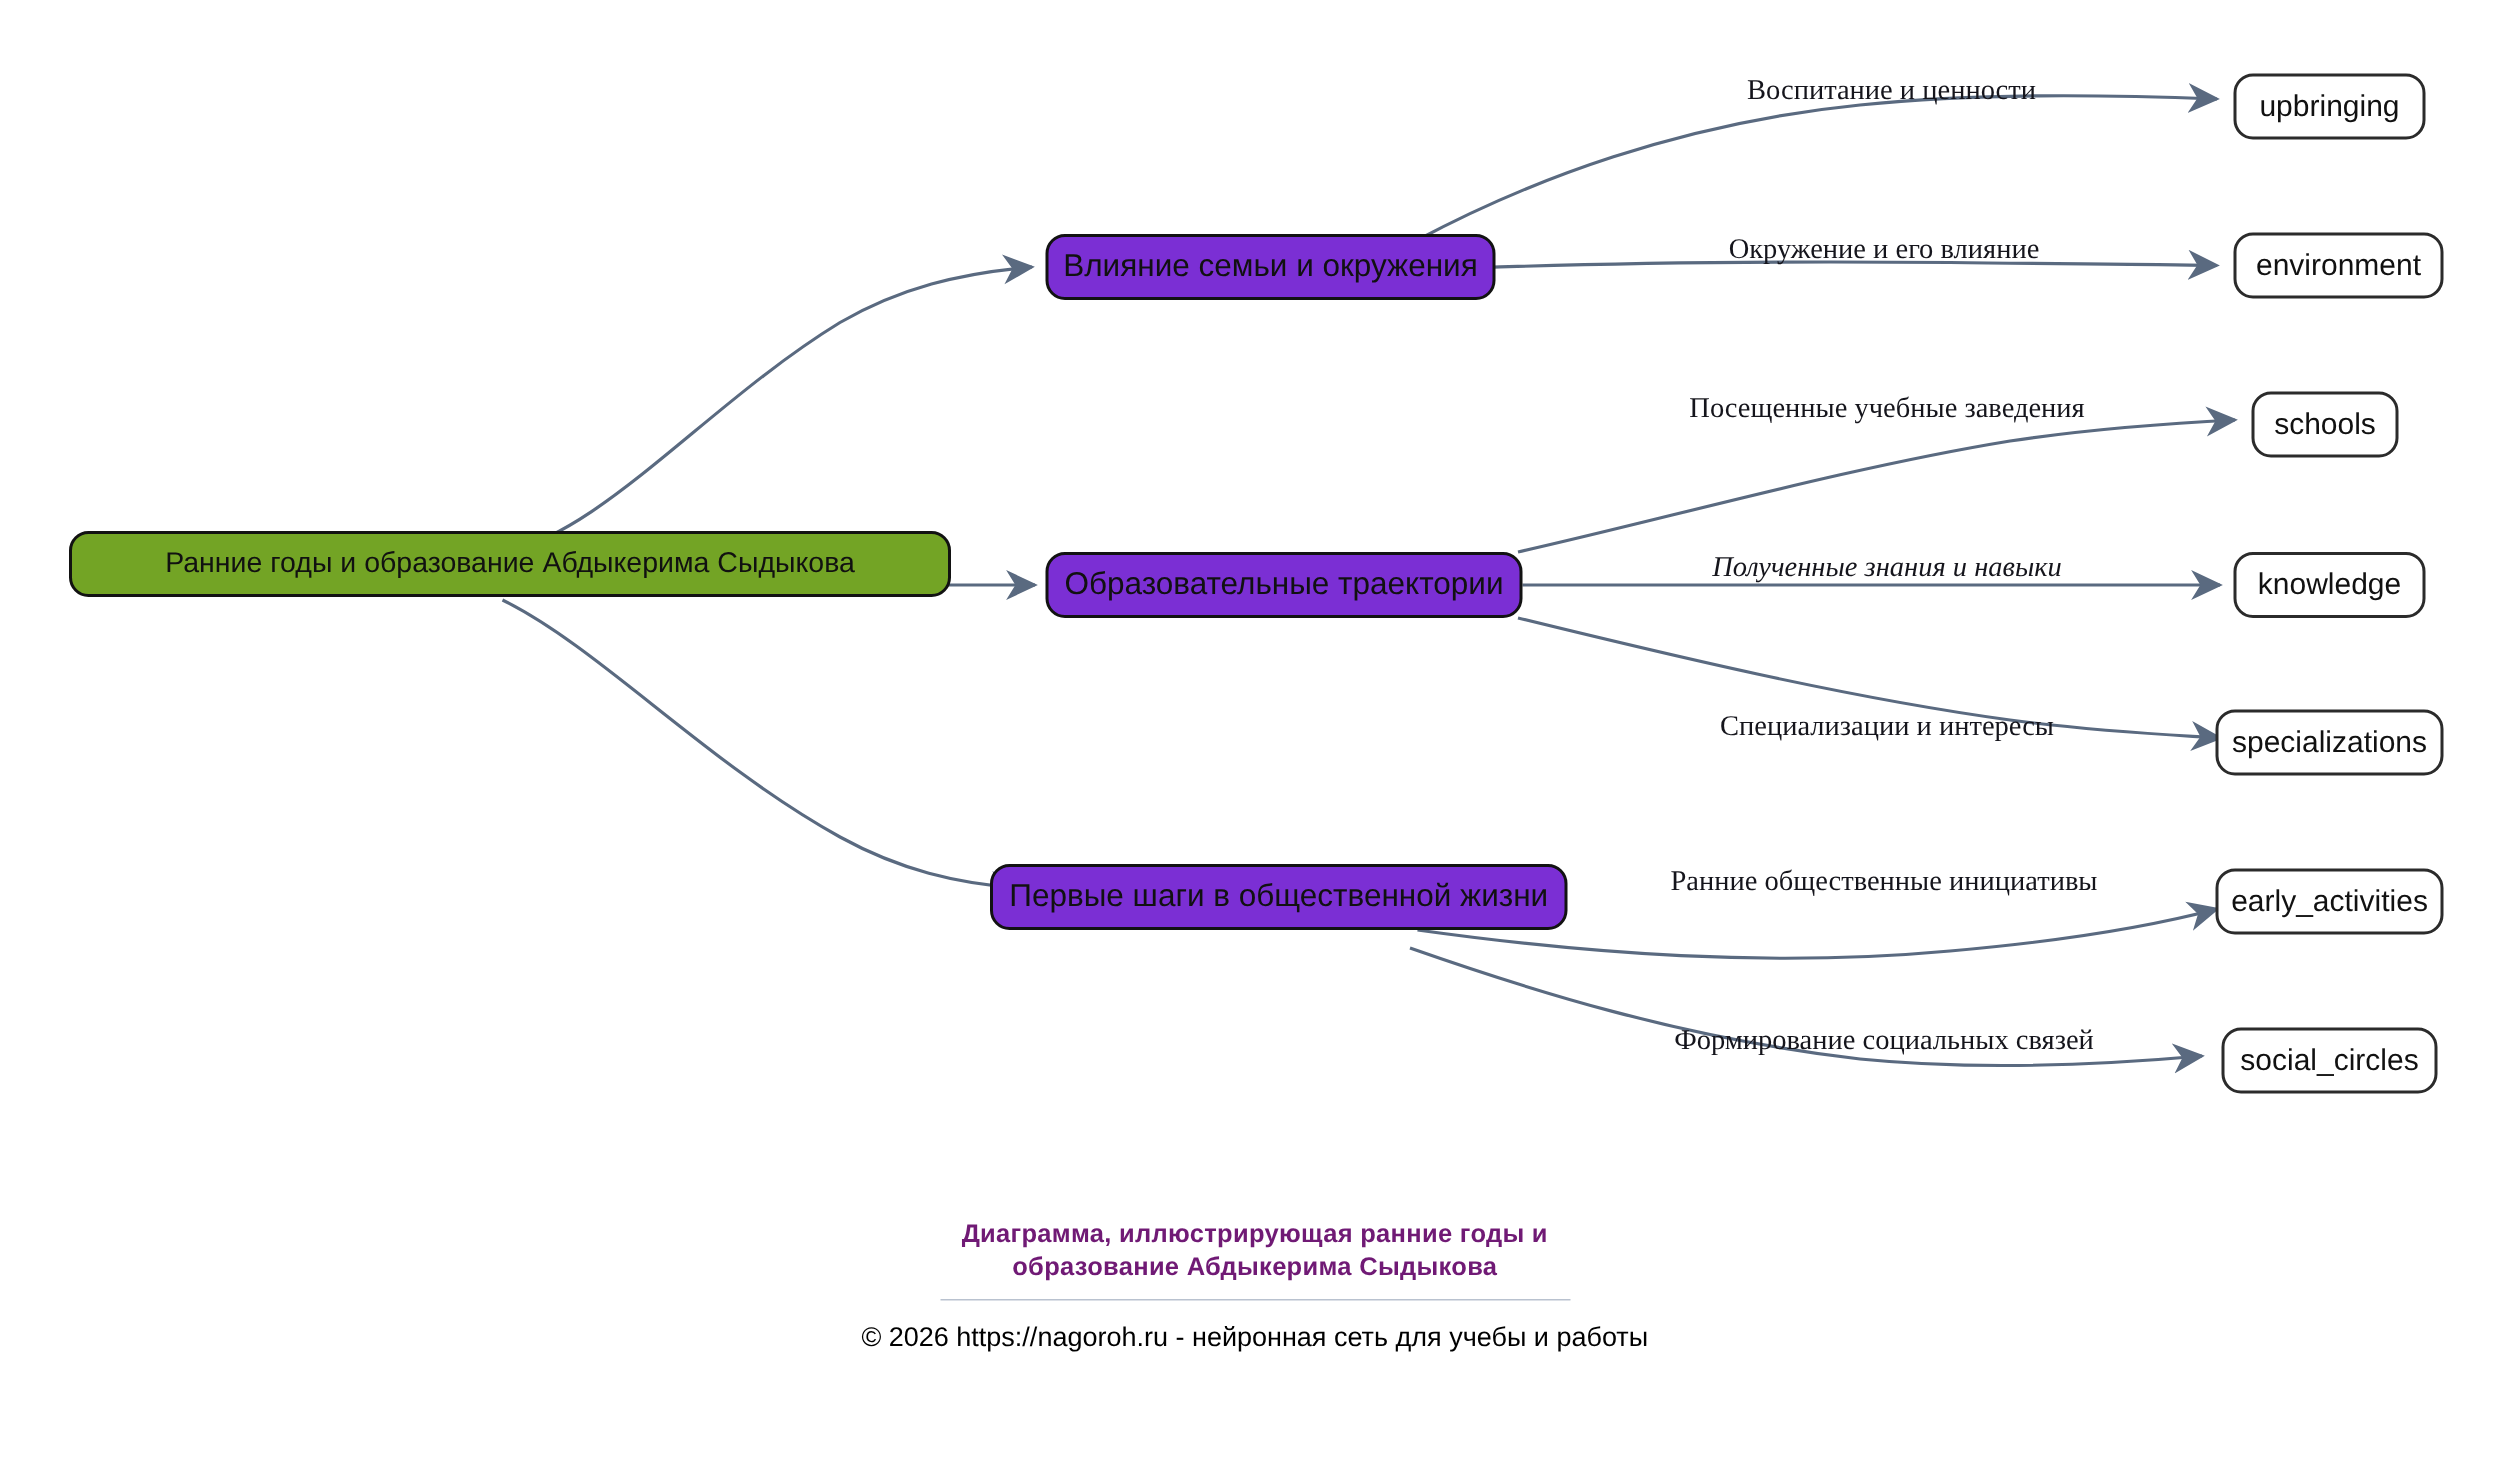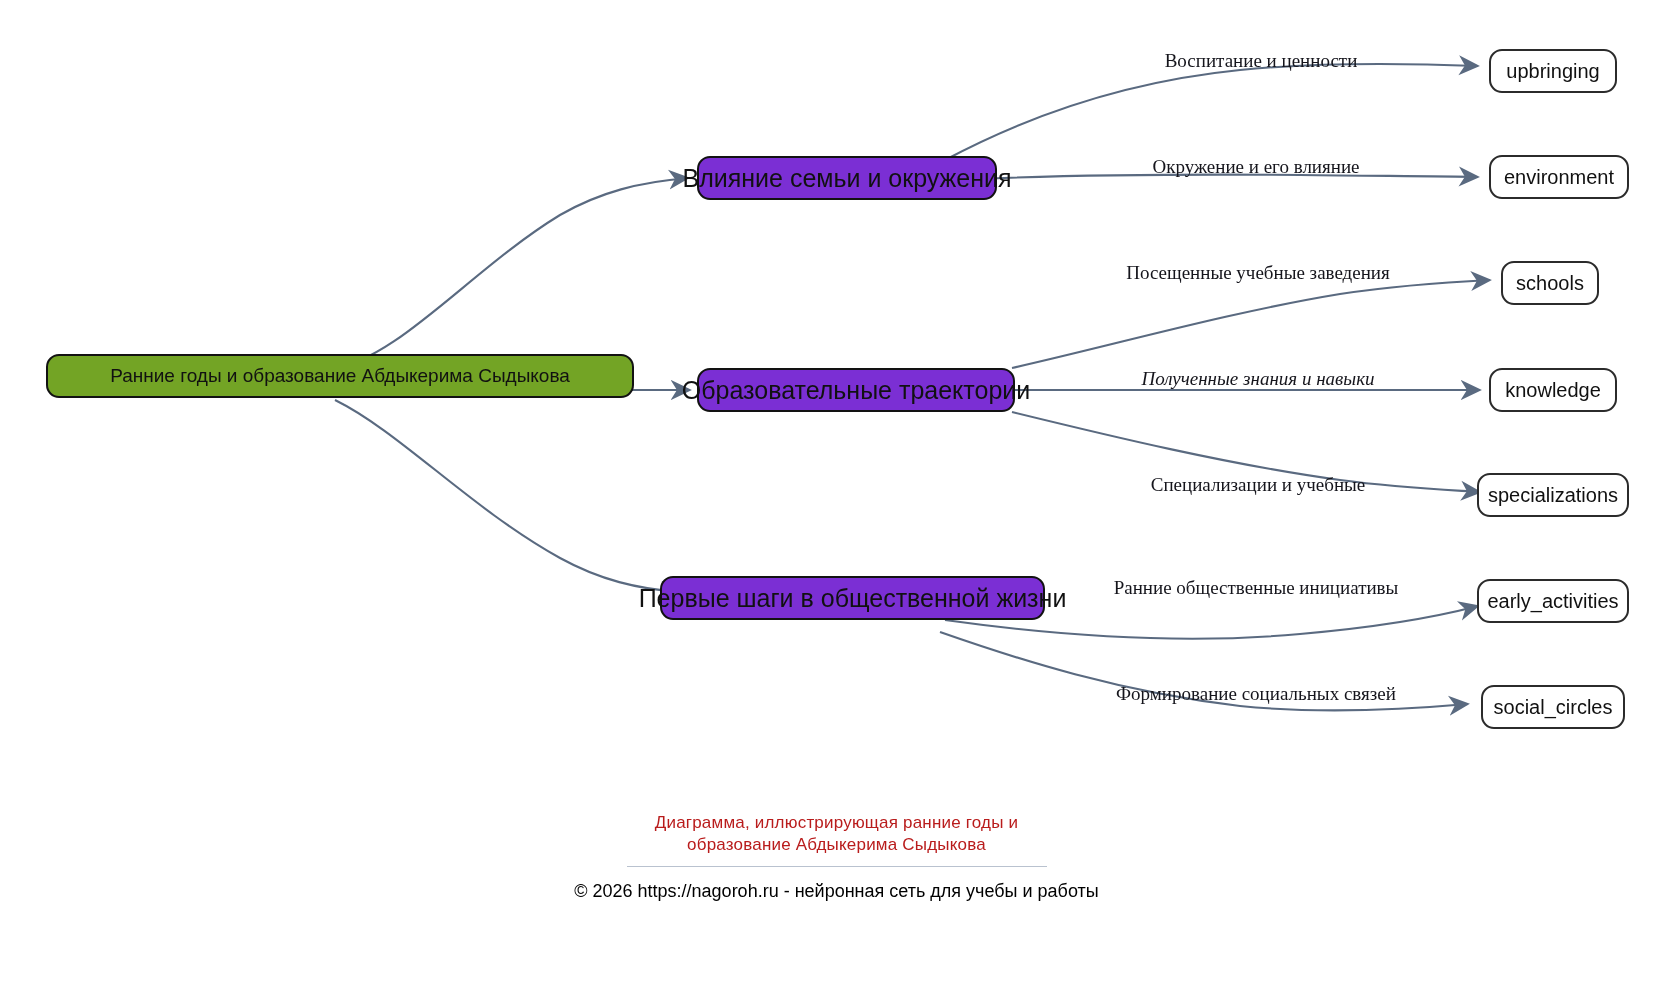--- a/index.html
+++ b/index.html
@@ -40,21 +40,21 @@
     color: #111111;
     font-size: 19px;
     padding: 0 16px;
     height: 44px;
   }
   .node-branch {
     background: #7B2FD4;
     border: 2px solid #121212;
     border-radius: 13px;
     color: #111111;
-    font-size: 25px;
+    font-size: 21px;
     padding: 0 16px;
     height: 44px;
   }
   .node-leaf {
     background: #ffffff;
     border: 2px solid #2b2b2b;
     border-radius: 13px;
     color: #111111;
     font-size: 20px;
     padding: 0 14px;
@@ -69,24 +69,24 @@
     transform: translateX(-50%);
   }
   .footer {
     position: absolute;
     left: 0;
     width: 1673px;
     text-align: center;
   }
   .footer-caption {
     font-family: "Liberation Sans", sans-serif;
-    font-weight: normal;
+    font-weight: bold;
     font-size: 17px;
     line-height: 22px;
-    color: #b91c1c;
+    color: #701a75;
     letter-spacing: 0.2px;
   }
   .footer-rule {
     margin: 10px auto 0 auto;
     width: 420px;
     height: 1px;
     background: #b9c2cf;
   }
   .footer-copy {
     margin-top: 14px;
@@ -161,21 +161,21 @@
   </div>
 
   <div class="node node-leaf" style="left:1481px; top:707px; transform:translateY(-50%); width:144px;">
     <span>social_circles</span>
   </div>
 
   <div class="edge-label" style="left:1261px; top:50px;">Воспитание и ценности</div>
   <div class="edge-label" style="left:1256px; top:156px;">Окружение и его влияние</div>
   <div class="edge-label" style="left:1258px; top:262px;">Посещенные учебные заведения</div>
   <div class="edge-label" style="left:1258px; top:368px;font-style:italic;">Полученные знания и навыки</div>
-  <div class="edge-label" style="left:1258px; top:474px;">Специализации и учебные</div>
+  <div class="edge-label" style="left:1258px; top:474px;">Специализации и интересы</div>
   <div class="edge-label" style="left:1256px; top:577px;">Ранние общественные инициативы</div>
   <div class="edge-label" style="left:1256px; top:683px;">Формирование социальных связей</div>
 
   <div class="footer" style="top:812px;">
     <div class="footer-caption">
       <div>Диаграмма, иллюстрирующая ранние годы и</div>
       <div>образование Абдыкерима Сыдыкова</div>
     </div>
     <div class="footer-rule"></div>
     <div class="footer-copy">© 2026 https://nagoroh.ru - нейронная сеть для учебы и работы</div>

